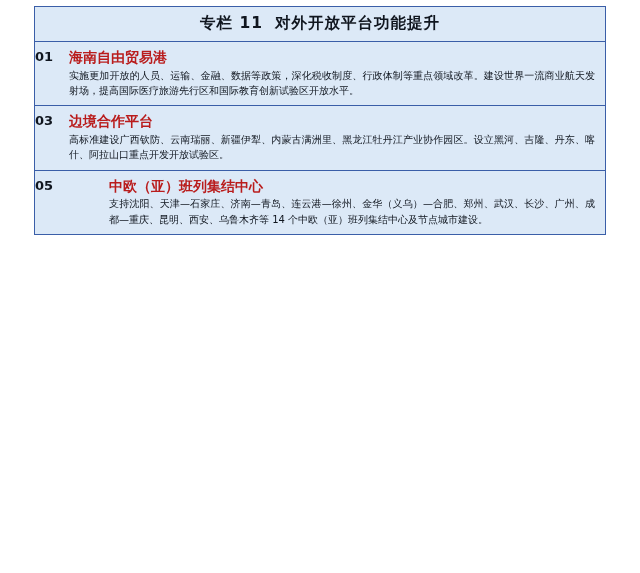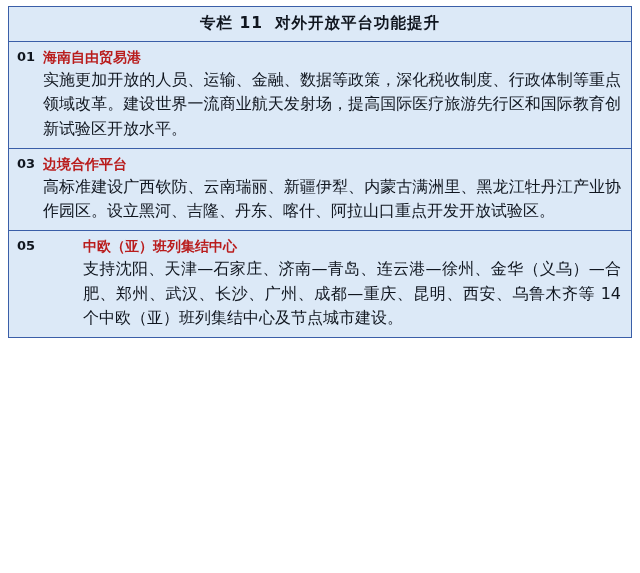--- a/index.html
+++ b/index.html
@@ -8,21 +8,21 @@
   }
   body {
     width: 640px;
     height: 573px;
     background: #ffffff;
     font-family: "DejaVu Sans", "Liberation Sans", sans-serif;
     color: #111111;
     overflow: hidden;
   }
   .box {
-    width: 624px;
+    width: 572px;
     margin: 6px auto 0 auto;
     border: 1px solid #3a5ea8;
     background: #dce9f7;
     box-sizing: border-box;
   }
   .title-bar {
     text-align: center;
     font-size: 15.5px;
     font-weight: bold;
     letter-spacing: 1px;
@@ -39,41 +39,41 @@
     border-bottom: 1px solid #3a5ea8;
     background: #dce9f7;
   }
   .row:last-child {
     border-bottom: none;
     gap: 40px;
   }
   .num-cell {
     width: 34px;
     min-width: 34px;
-    text-align: center;
+    text-align: left;
     font-size: 13px;
     font-weight: bold;
     padding-top: 7px;
     color: #10161f;
     box-sizing: border-box;
   }
   .content-cell {
     flex: 1;
     padding: 6px 10px 7px 0;
     box-sizing: border-box;
   }
   .item-head {
     font-size: 14px;
     font-weight: bold;
     line-height: 1.35;
     color: #b91c1c;
     margin-bottom: 1px;
   }
   .item-body {
-    font-size: 16px;
+    font-size: 10px;
     line-height: 1.52;
     text-align: justify;
     text-justify: inter-ideograph;
     color: #10161f;
   }
 </style>
 </head>
 <body>
 
 <div class="box">

